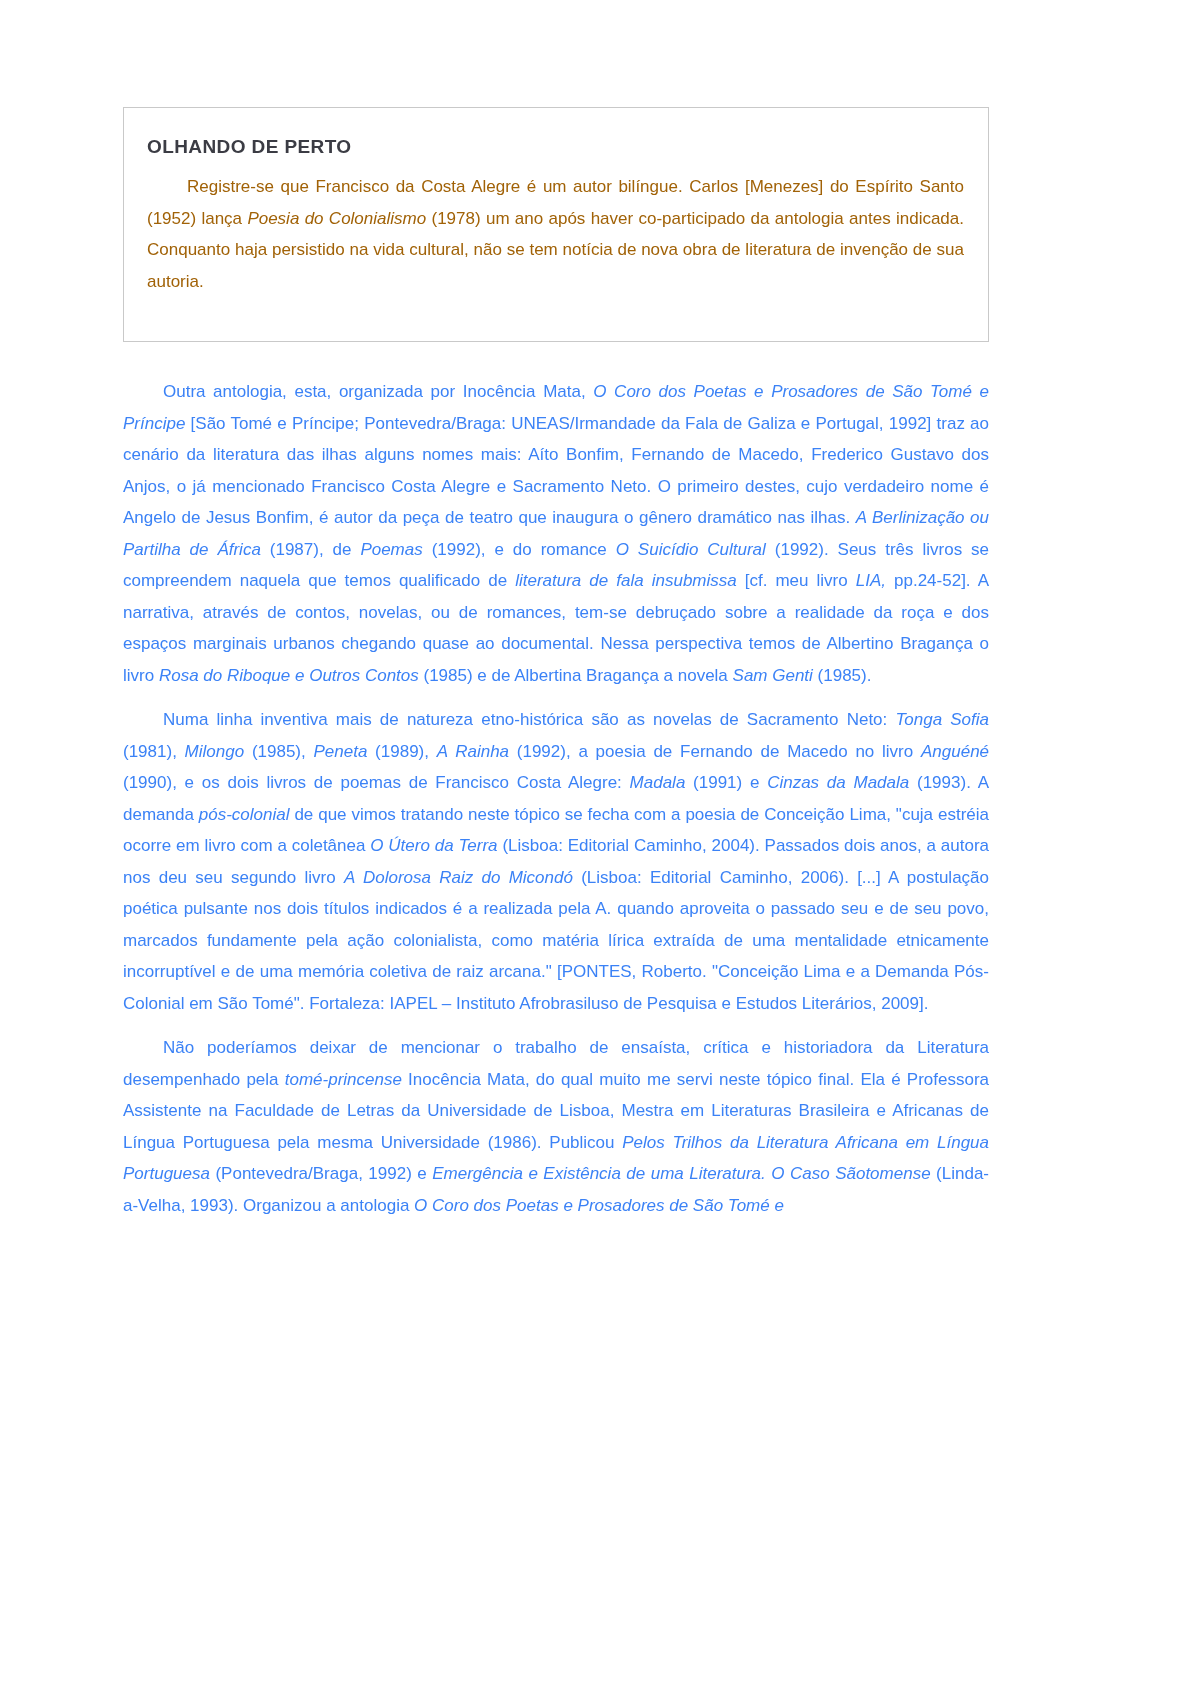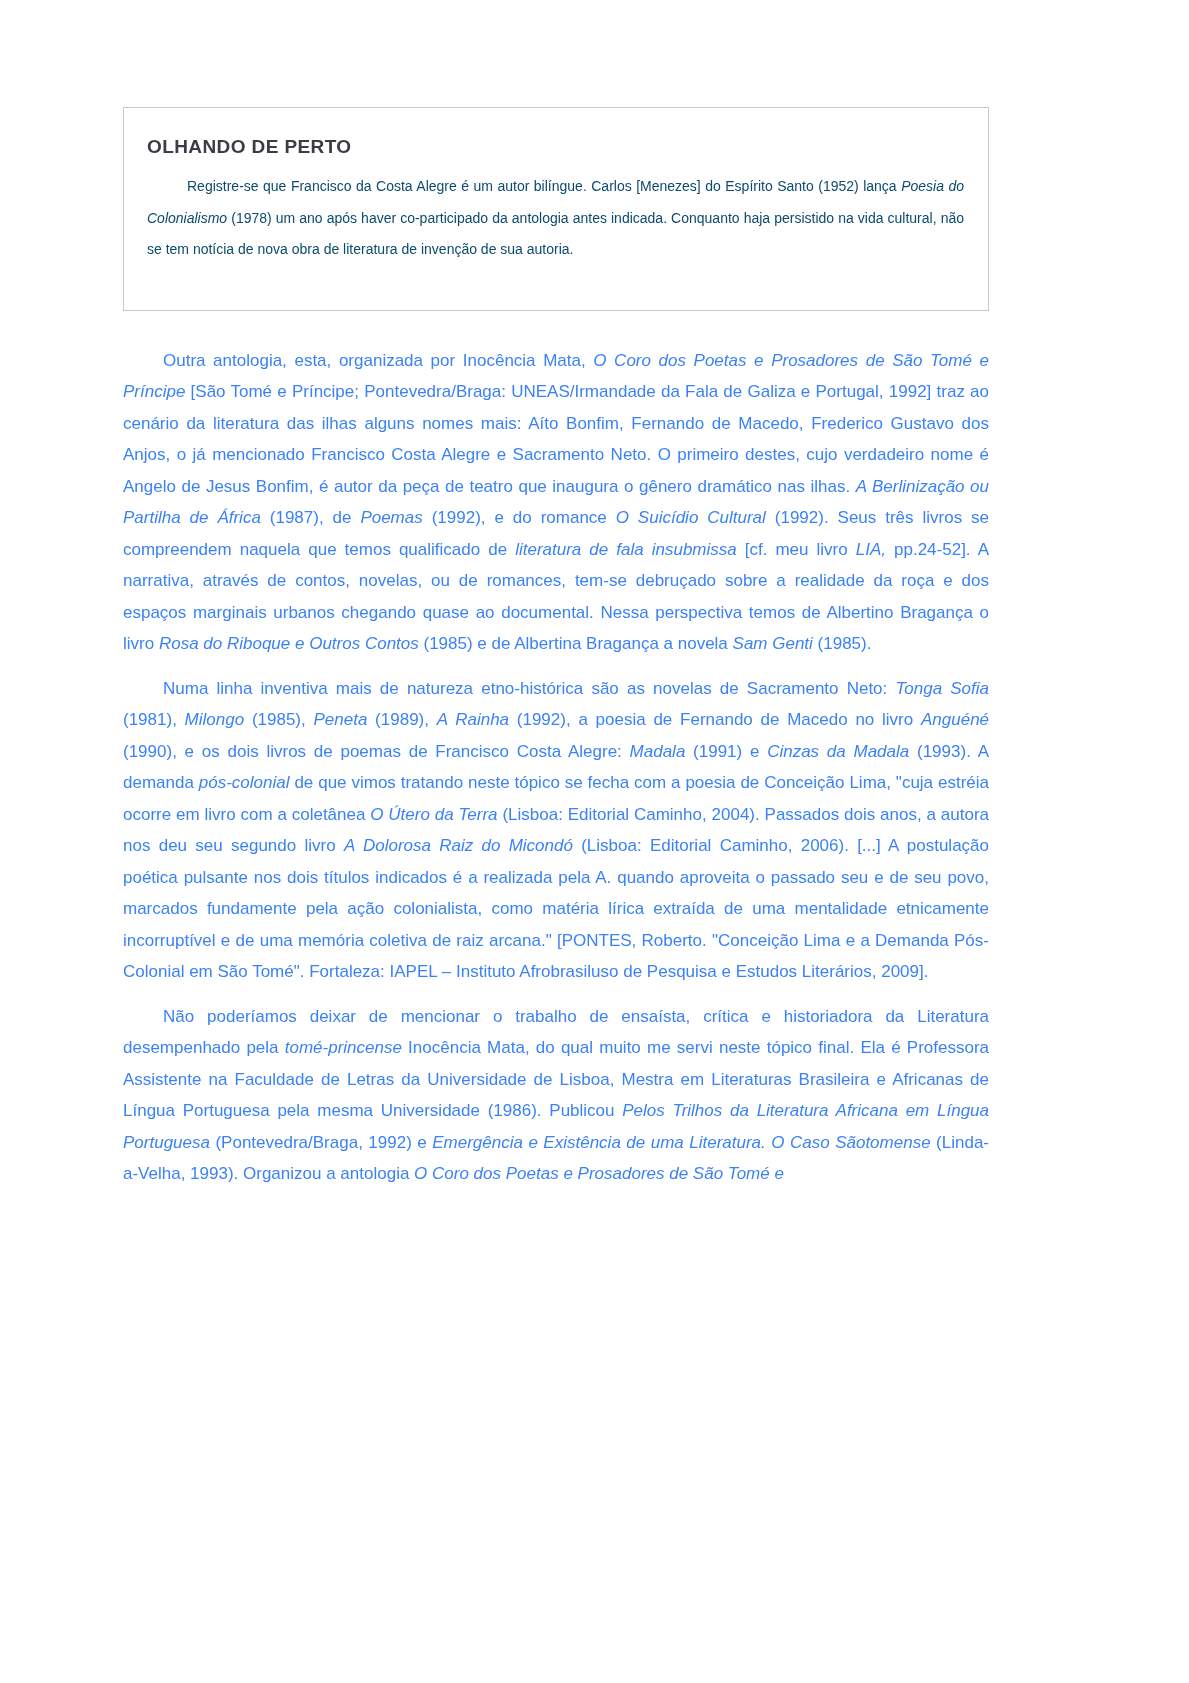--- a/index.html
+++ b/index.html
@@ -21,23 +21,23 @@
     margin-bottom: 34px;
   }
   .callout-title {
     font-size: 19px;
     font-weight: 700;
     color: #3b3c44;
     letter-spacing: 0.4px;
     margin-bottom: 13px;
   }
   .rich {
-    font-size: 14px;
+    font-size: 17px;
     line-height: 31.5px;
-    color: #0c4a6e;
+    color: #a16207;
     text-align: justify;
     text-indent: 40px;
   }
   .para {
     font-size: 17px;
     line-height: 31.5px;
     color: #3b82f6;
     text-align: justify;
     text-indent: 40px;
     margin-bottom: 13px;

